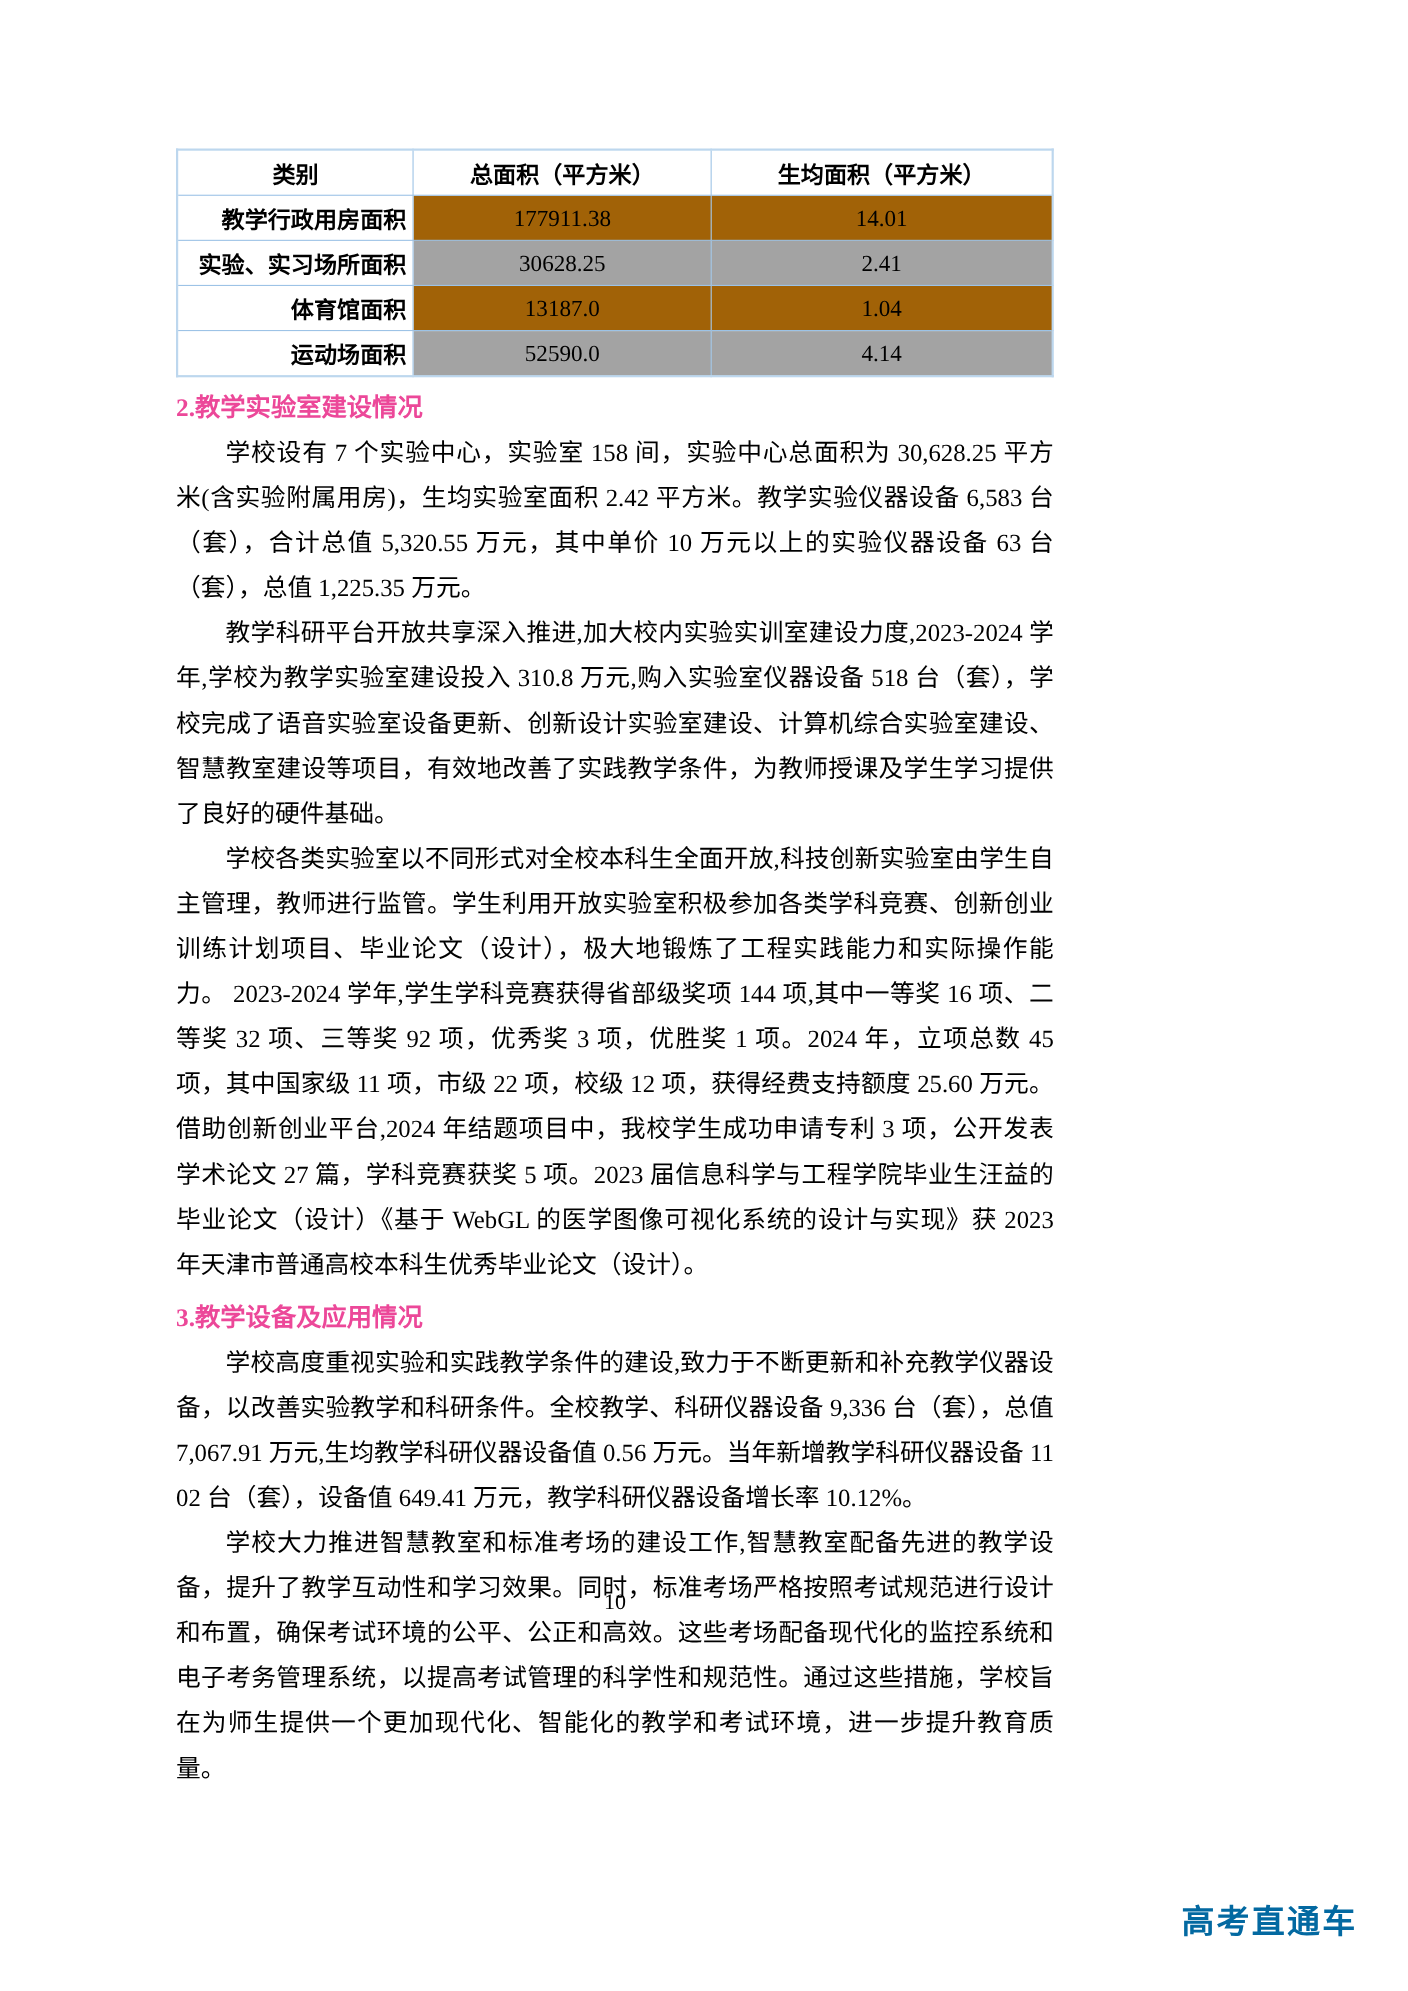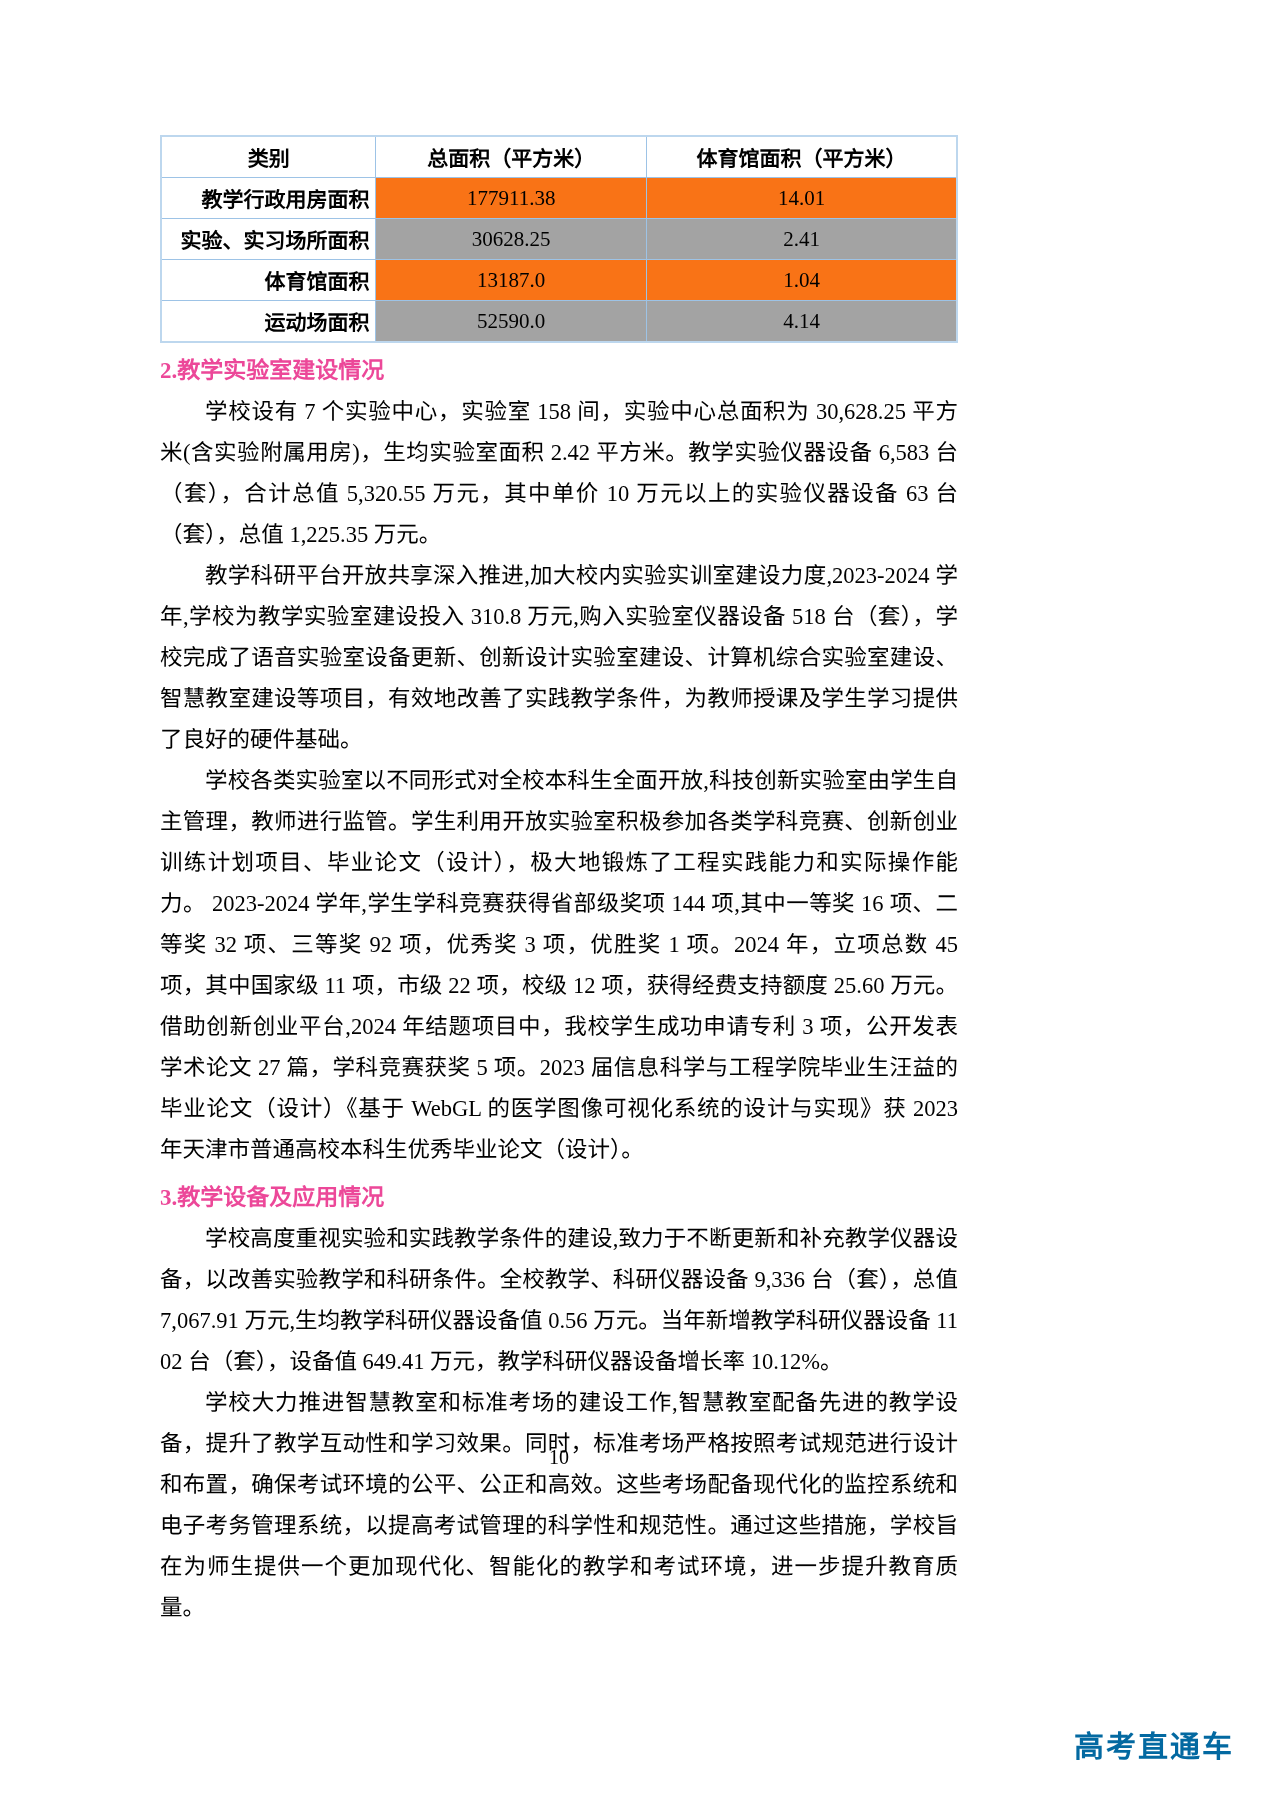--- a/index.html
+++ b/index.html
@@ -46,21 +46,21 @@
     font-weight: bold;
     text-align: right;
     padding-left: 10px;
     background: #ffffff;
   }
   td.cell-num {
     text-align: center;
     background: #a3a3a3;
   }
   tr.shaded td.cell-num {
-    background: #f97316;
+    background: #a16207;
   }
   .col-category { width: 27%; }
   .col-total    { width: 34%; }
   .col-per      { width: 39%; }
 
   
   .section-heading {
     margin: 8px 0 0 0;
     font-family: Liberation Serif, serif;
     font-weight: bold;
@@ -107,21 +107,21 @@
     <table class="area-table">
       <colgroup>
         <col class="col-category">
         <col class="col-total">
         <col class="col-per">
       </colgroup>
       <thead>
         <tr>
           <th>类别</th>
           <th>总面积（平方米）</th>
-          <th>体育馆面积（平方米）</th>
+          <th>生均面积（平方米）</th>
         </tr>
       </thead>
       <tbody>
         <tr class="shaded">
           <td class="cell-label">教学行政用房面积</td>
           <td class="cell-num">177911.38</td>
           <td class="cell-num">14.01</td>
         </tr>
         <tr>
           <td class="cell-label">实验、实习场所面积</td>

